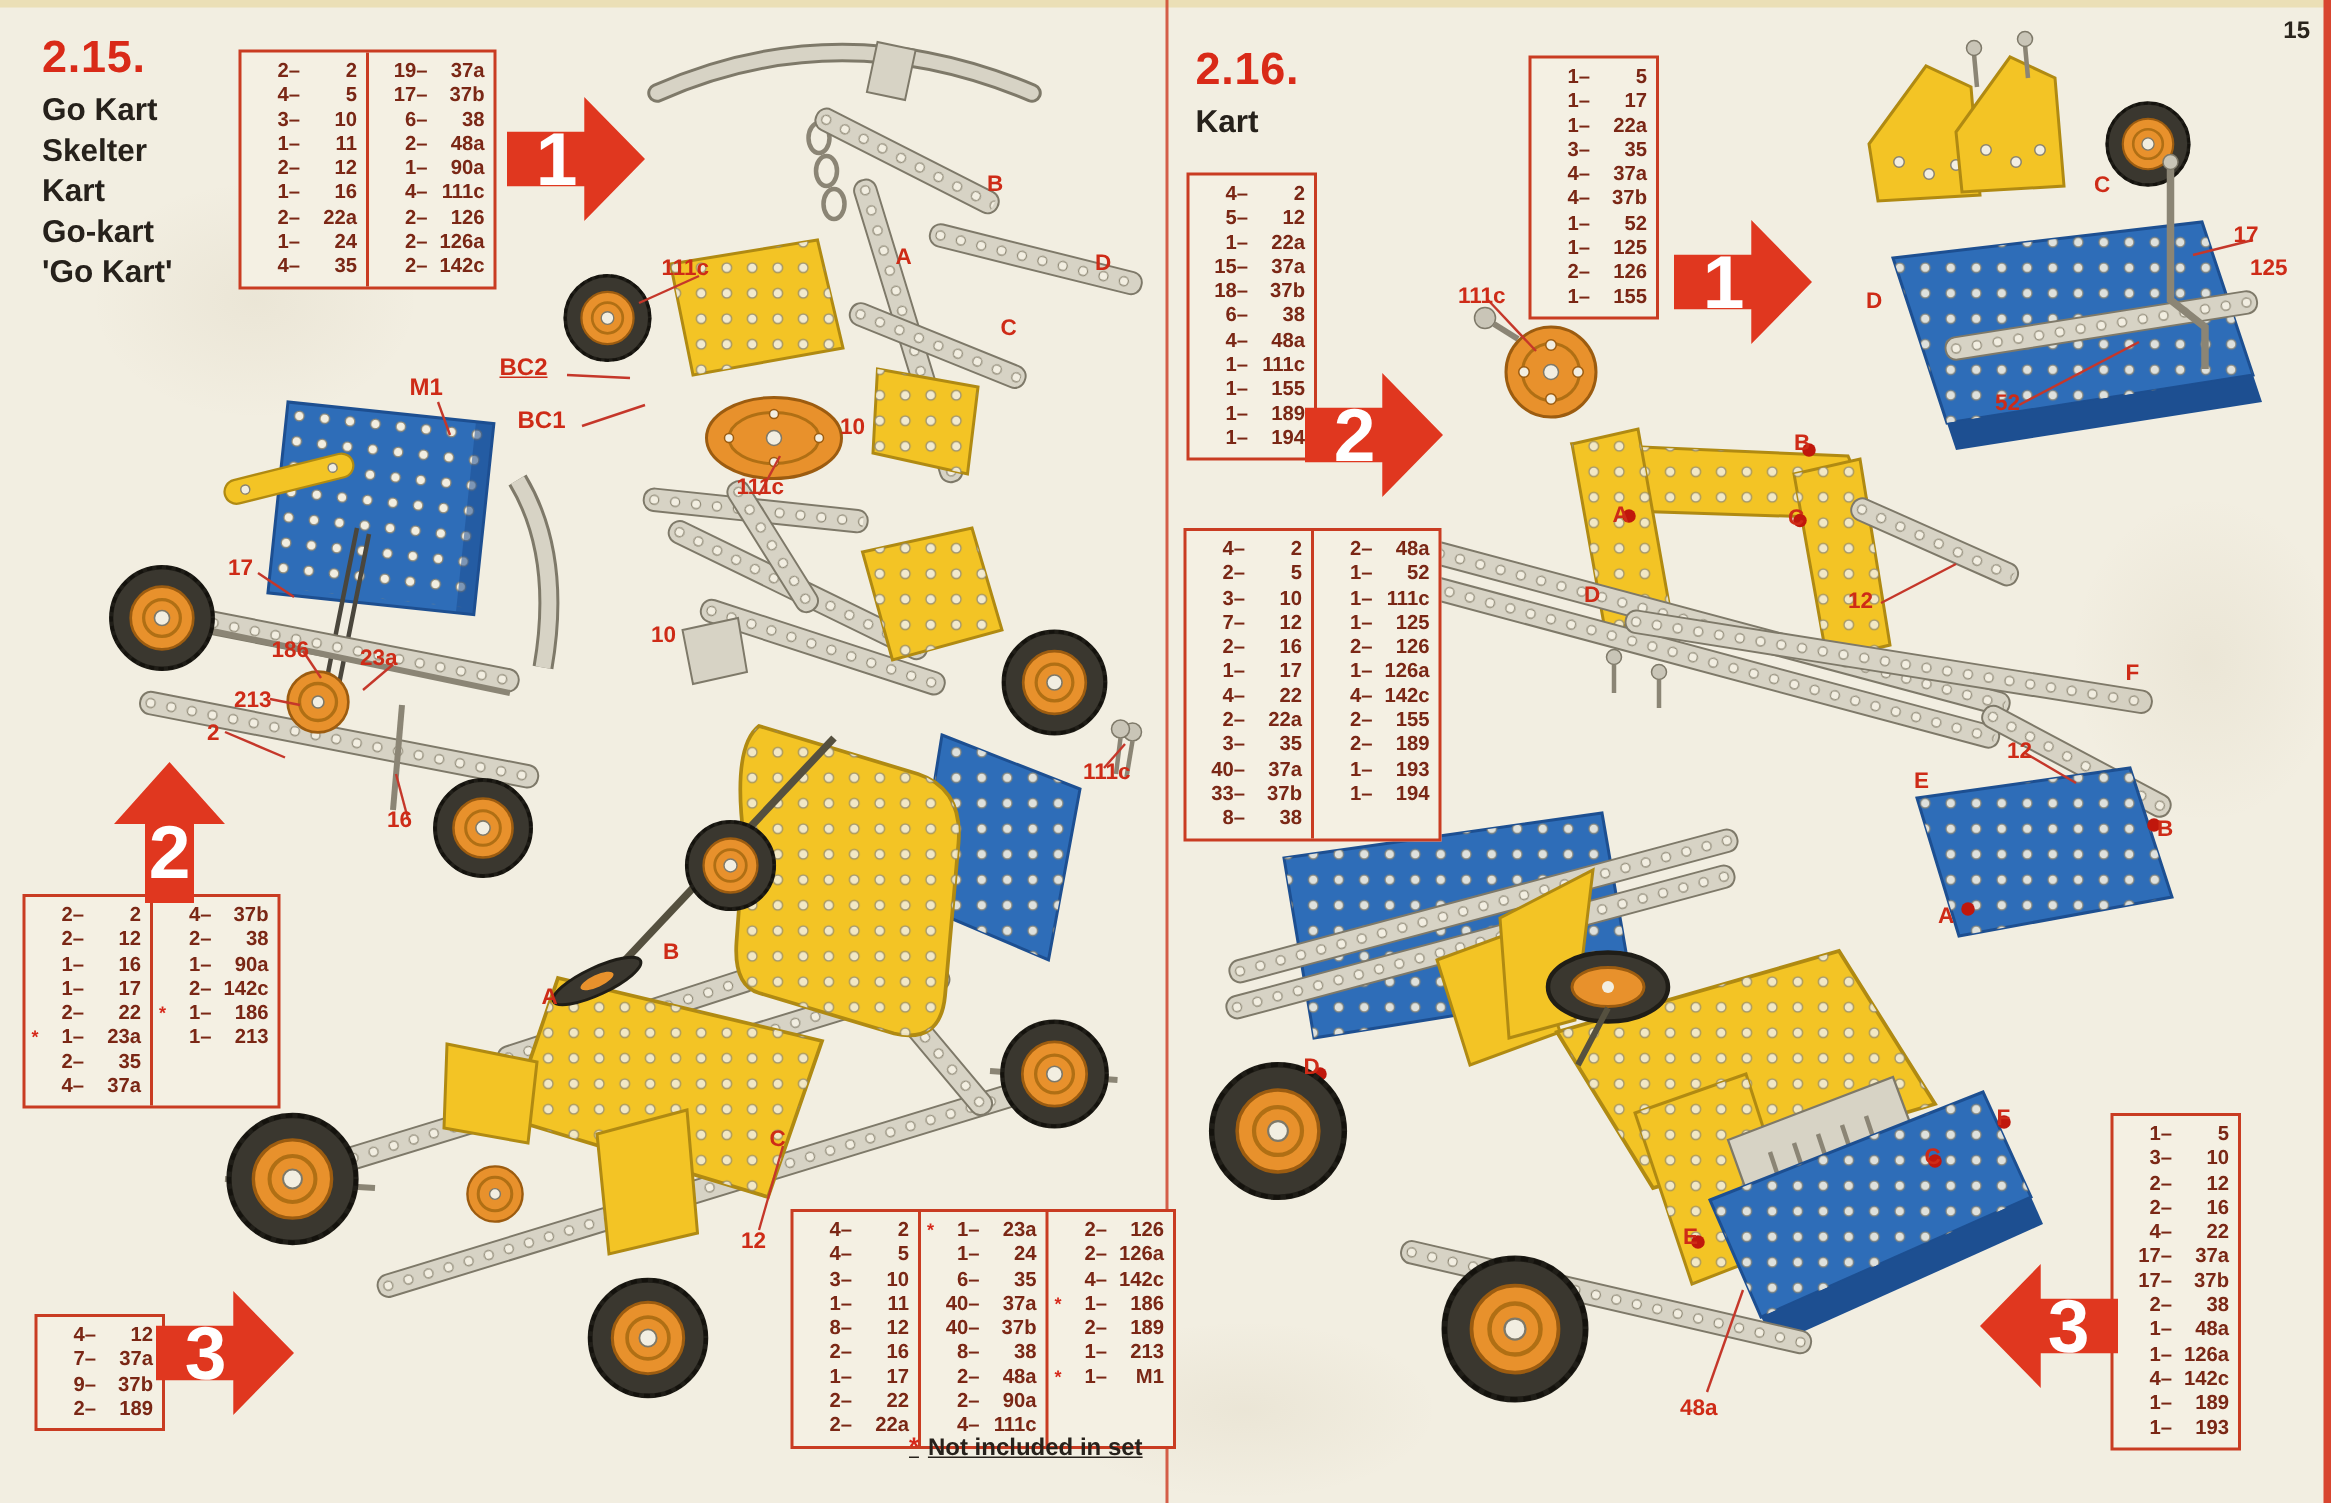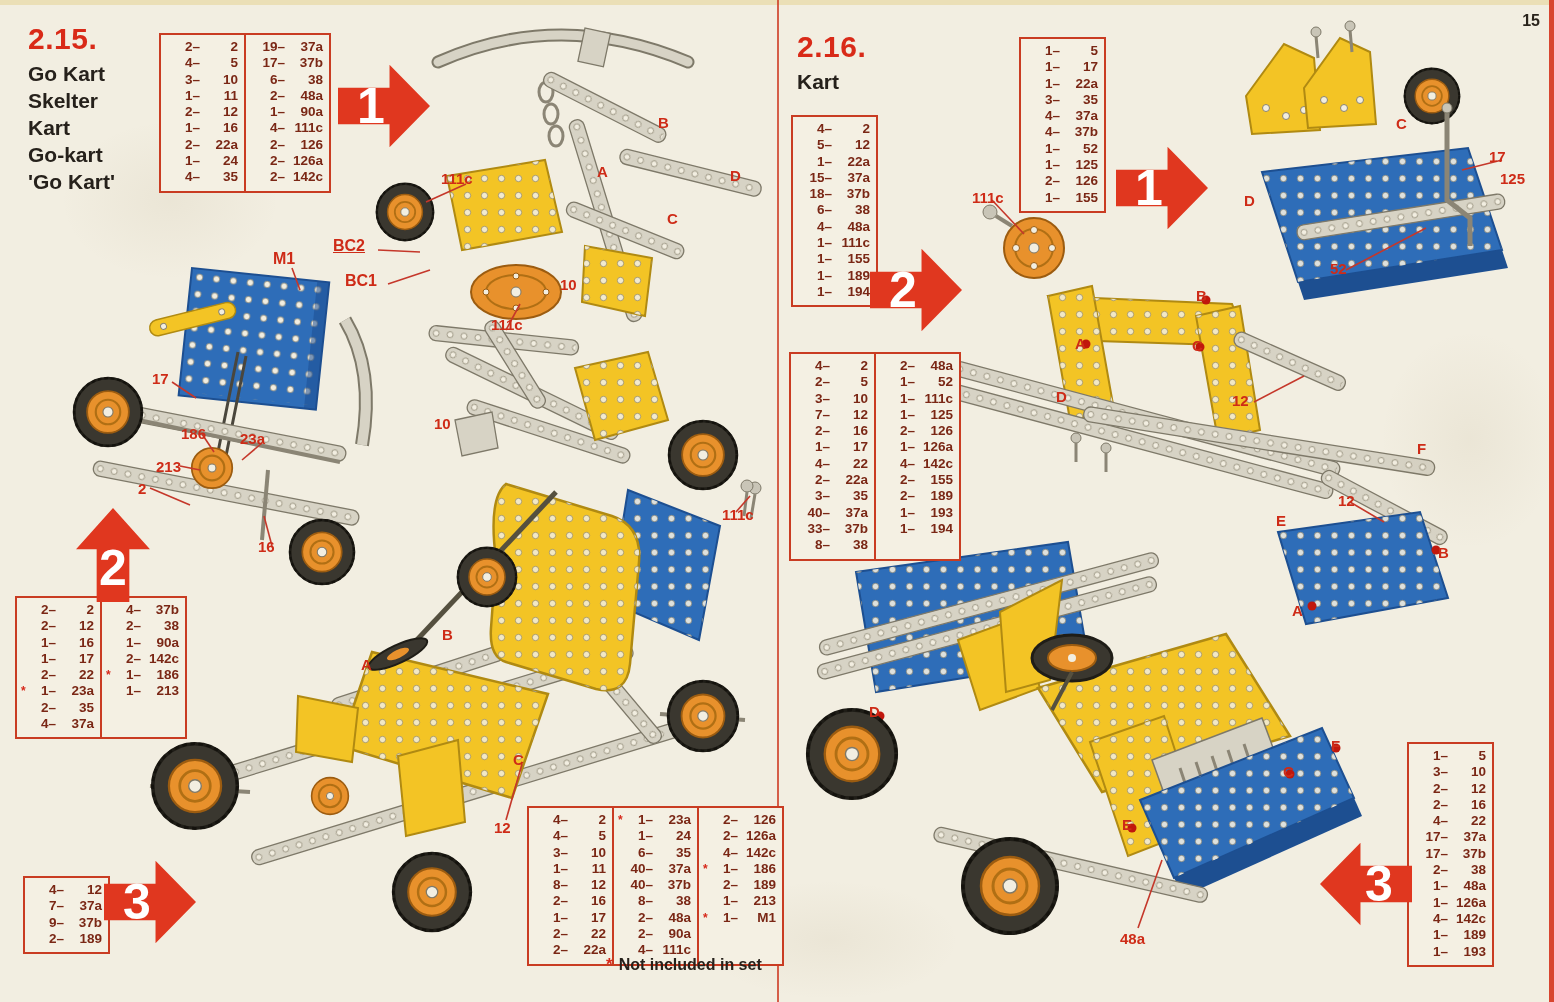--- a/index.html
+++ b/index.html
@@ -33,21 +33,21 @@
   .arrow { position:absolute; display:flex; align-items:center; justify-content:center; }
   .arrow .shape { position:absolute; left:0; top:0; width:100%; height:100%; background:#e0371f; }
   .arrow.right .shape { clip-path:polygon(0% 31%,56% 31%,56% 7%,100% 50%,56% 93%,56% 69%,0% 69%); }
   .arrow.left  .shape { clip-path:polygon(100% 31%,44% 31%,44% 7%,0% 50%,44% 93%,44% 69%,100% 69%); }
   .arrow.up    .shape { clip-path:polygon(31% 100%,31% 44%,7% 44%,50% 0%,93% 44%,69% 44%,69% 100%); }
   .arrow .num { position:relative; color:#ffffff; font-size:50px; font-weight:700; }
   .arrow.right .num { margin-right:26px; }
   .arrow.left  .num { margin-left:26px; }
   .arrow.up    .num { margin-top:26px; }
 
-  .footnote { position:absolute; left:606px; top:955px; font-size:16px; font-weight:700; color:#26211b; }
+  .footnote { position:absolute; left:606px; top:955px; font-size:16px; font-weight:700; color:#26211b;text-decoration:underline; }
   .footnote .star { color:#d6281a; margin-right:6px; font-size:17px; }
 </style>
 </head>
 <body>
 
 <div class="page">
 
   <svg class="art" width="1554" height="1002" viewBox="0 0 1554 1002">
     <defs>
       <pattern id="ph" width="14" height="15" patternUnits="userSpaceOnUse">

